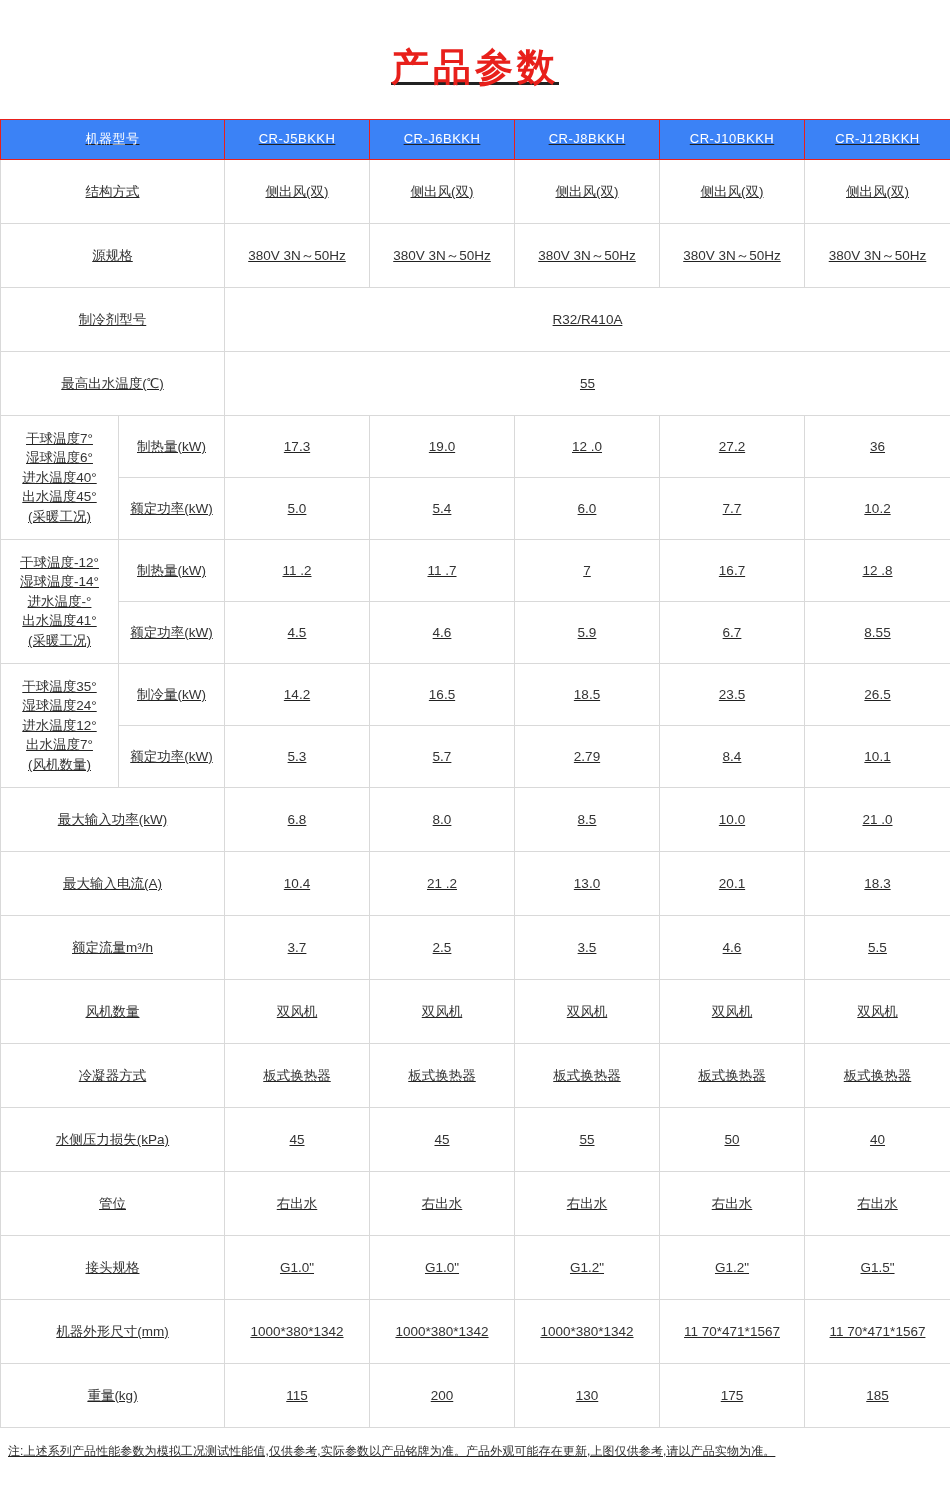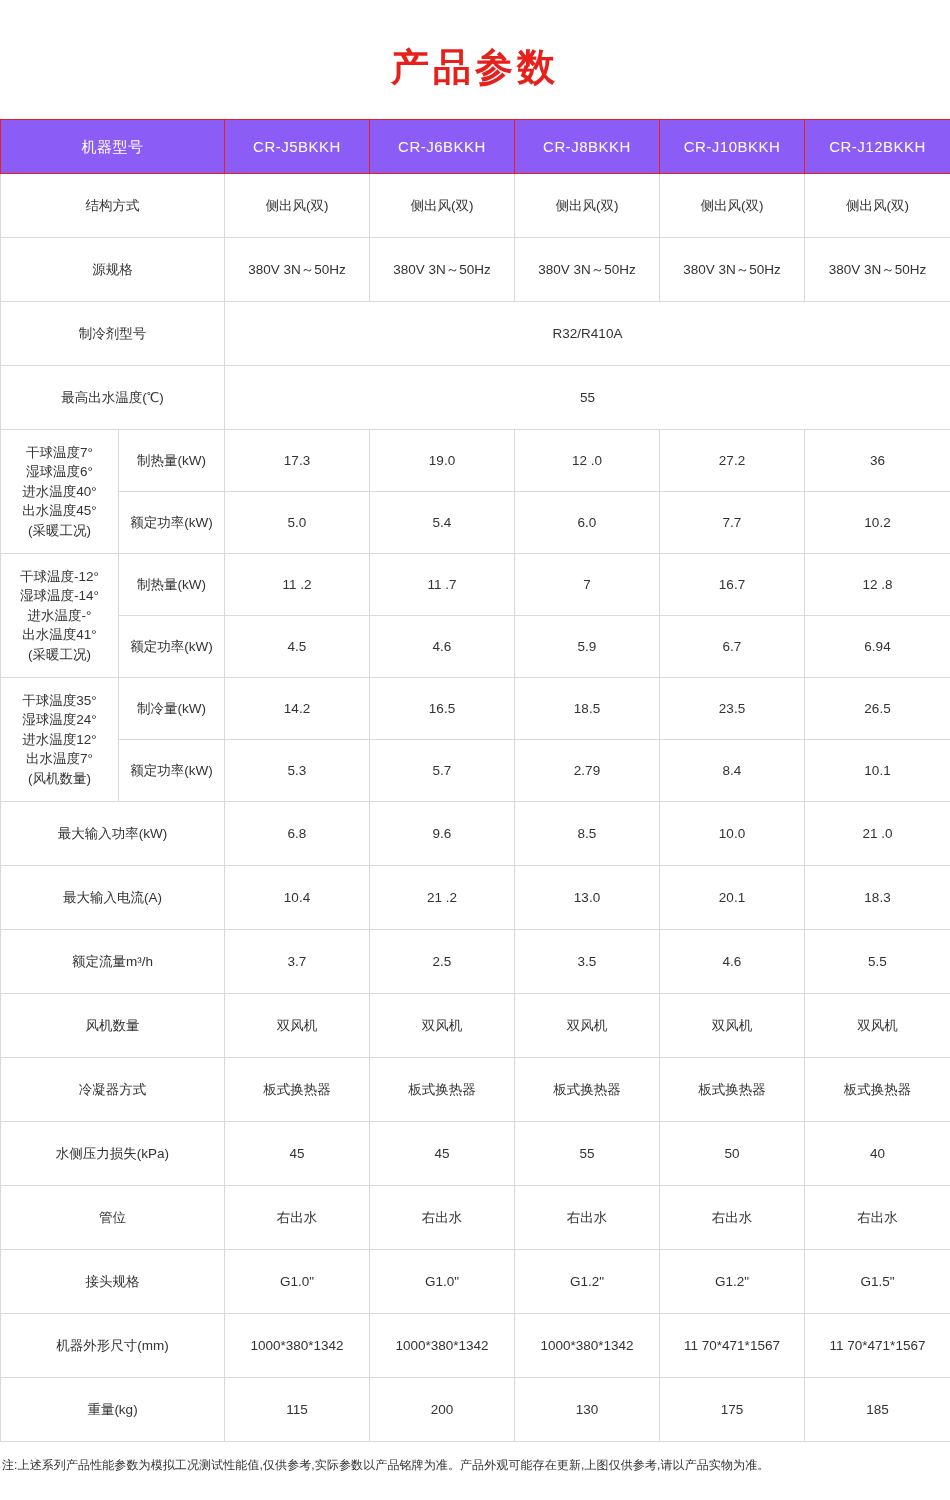--- a/index.html
+++ b/index.html
@@ -13,20 +13,21 @@
     height: 1500px;
     font-family: "Liberation Sans", sans-serif;
     color: #222;
     position: relative;
   }
   .page {
     width: 950px;
     height: 1500px;
     padding: 0;
     position: relative;
+    text-decoration: underline;
   }
   .title {
     text-align: center;
     color: #e8201b;
     font-size: 38px;
     font-weight: bold;
     letter-spacing: 4px;
     padding-top: 42px;
     padding-bottom: 26px;
     font-family: "Liberation Sans", sans-serif;
@@ -41,24 +42,24 @@
     font-size: 13.5px;
     font-weight: normal;
     color: #333;
     padding: 6px 4px;
     text-align: center;
     vertical-align: middle;
     line-height: 1.45;
   }
   
   table.spec tr.head td {
-    background: #8b5cf6;
+    background: #3b82f6;
     color: #ffffff;
-    font-size: 15px;
-    height: 54px;
+    font-size: 13px;
+    height: 40px;
     border: 1px solid #e8201b;
     letter-spacing: 0.5px;
   }
   
   td.label {
     text-align: left;
     padding-left: 22px;
     font-size: 13.5px;
     color: #333;
   }
@@ -73,21 +74,21 @@
     padding-left: 20px;
     font-size: 13px;
     line-height: 1.5;
     color: #333;
   }
   .r1 { height: 64px; margin-left: 36px; }
   .rcond { height: 62px; }
   .note {
     font-size: 12px;
     color: #333;
-    padding: 14px 4px 0 2px;
+    padding: 14px 4px 0 8px;
     line-height: 1.6;
     letter-spacing: 0.1px;
   }
   col.c0 { width: 118px; }
   col.c1 { width: 106px; }
   col.c2 { width: 145px; }
   col.c3 { width: 145px; }
   col.c4 { width: 145px; }
   col.c5 { width: 145px; }
   col.c6 { width: 146px; }
@@ -186,21 +187,21 @@
         <td>7</td>
         <td>16.7</td>
         <td>12 .8</td>
       </tr>
       <tr class="rcond">
         <td class="label-sub">额定功率(kW)</td>
         <td>4.5</td>
         <td>4.6</td>
         <td>5.9</td>
         <td>6.7</td>
-        <td>6.94</td>
+        <td>8.55</td>
       </tr>
 
       <tr class="rcond">
         <td class="cond" rowspan="2">
           <span>干球温度35°</span><br>
           <span>湿球温度24°</span><br>
           <span>进水温度12°</span><br>
           <span>出水温度7°</span><br>
           <span>(风机数量)</span>
         </td>
@@ -216,21 +217,21 @@
         <td>5.3</td>
         <td>5.7</td>
         <td>2.79</td>
         <td>8.4</td>
         <td>10.1</td>
       </tr>
 
       <tr class="r1">
         <td class="label" colspan="2">最大输入功率(kW)</td>
         <td>6.8</td>
-        <td>9.6</td>
+        <td>8.0</td>
         <td>8.5</td>
         <td>10.0</td>
         <td>21 .0</td>
       </tr>
       <tr class="r1">
         <td class="label" colspan="2">最大输入电流(A)</td>
         <td>10.4</td>
         <td>21 .2</td>
         <td>13.0</td>
         <td>20.1</td>

